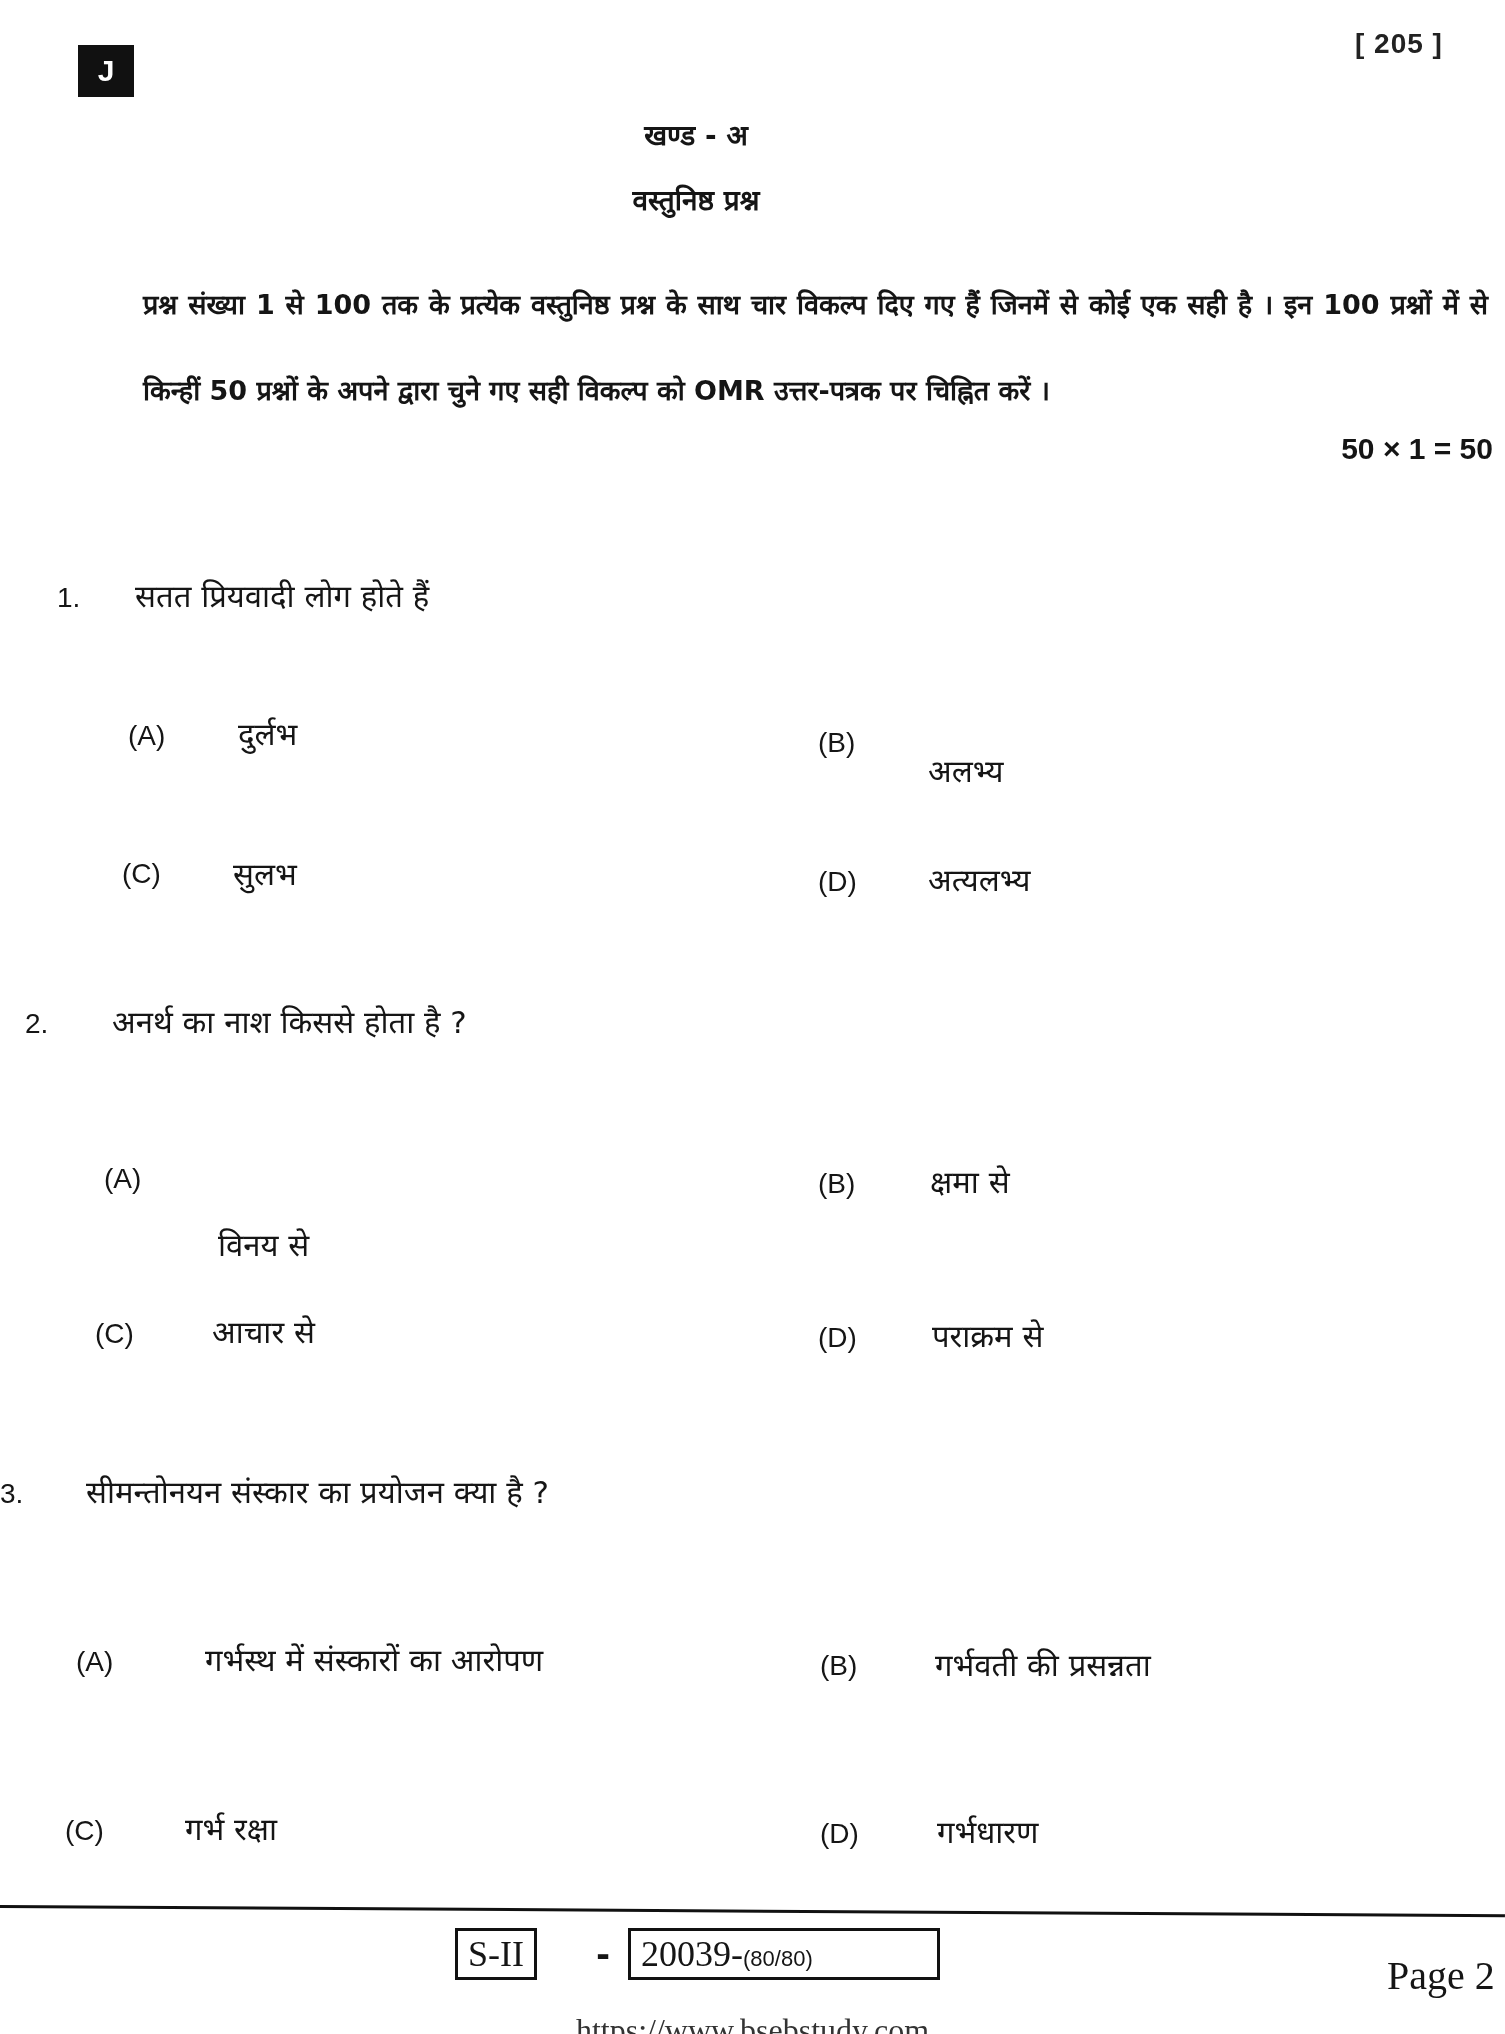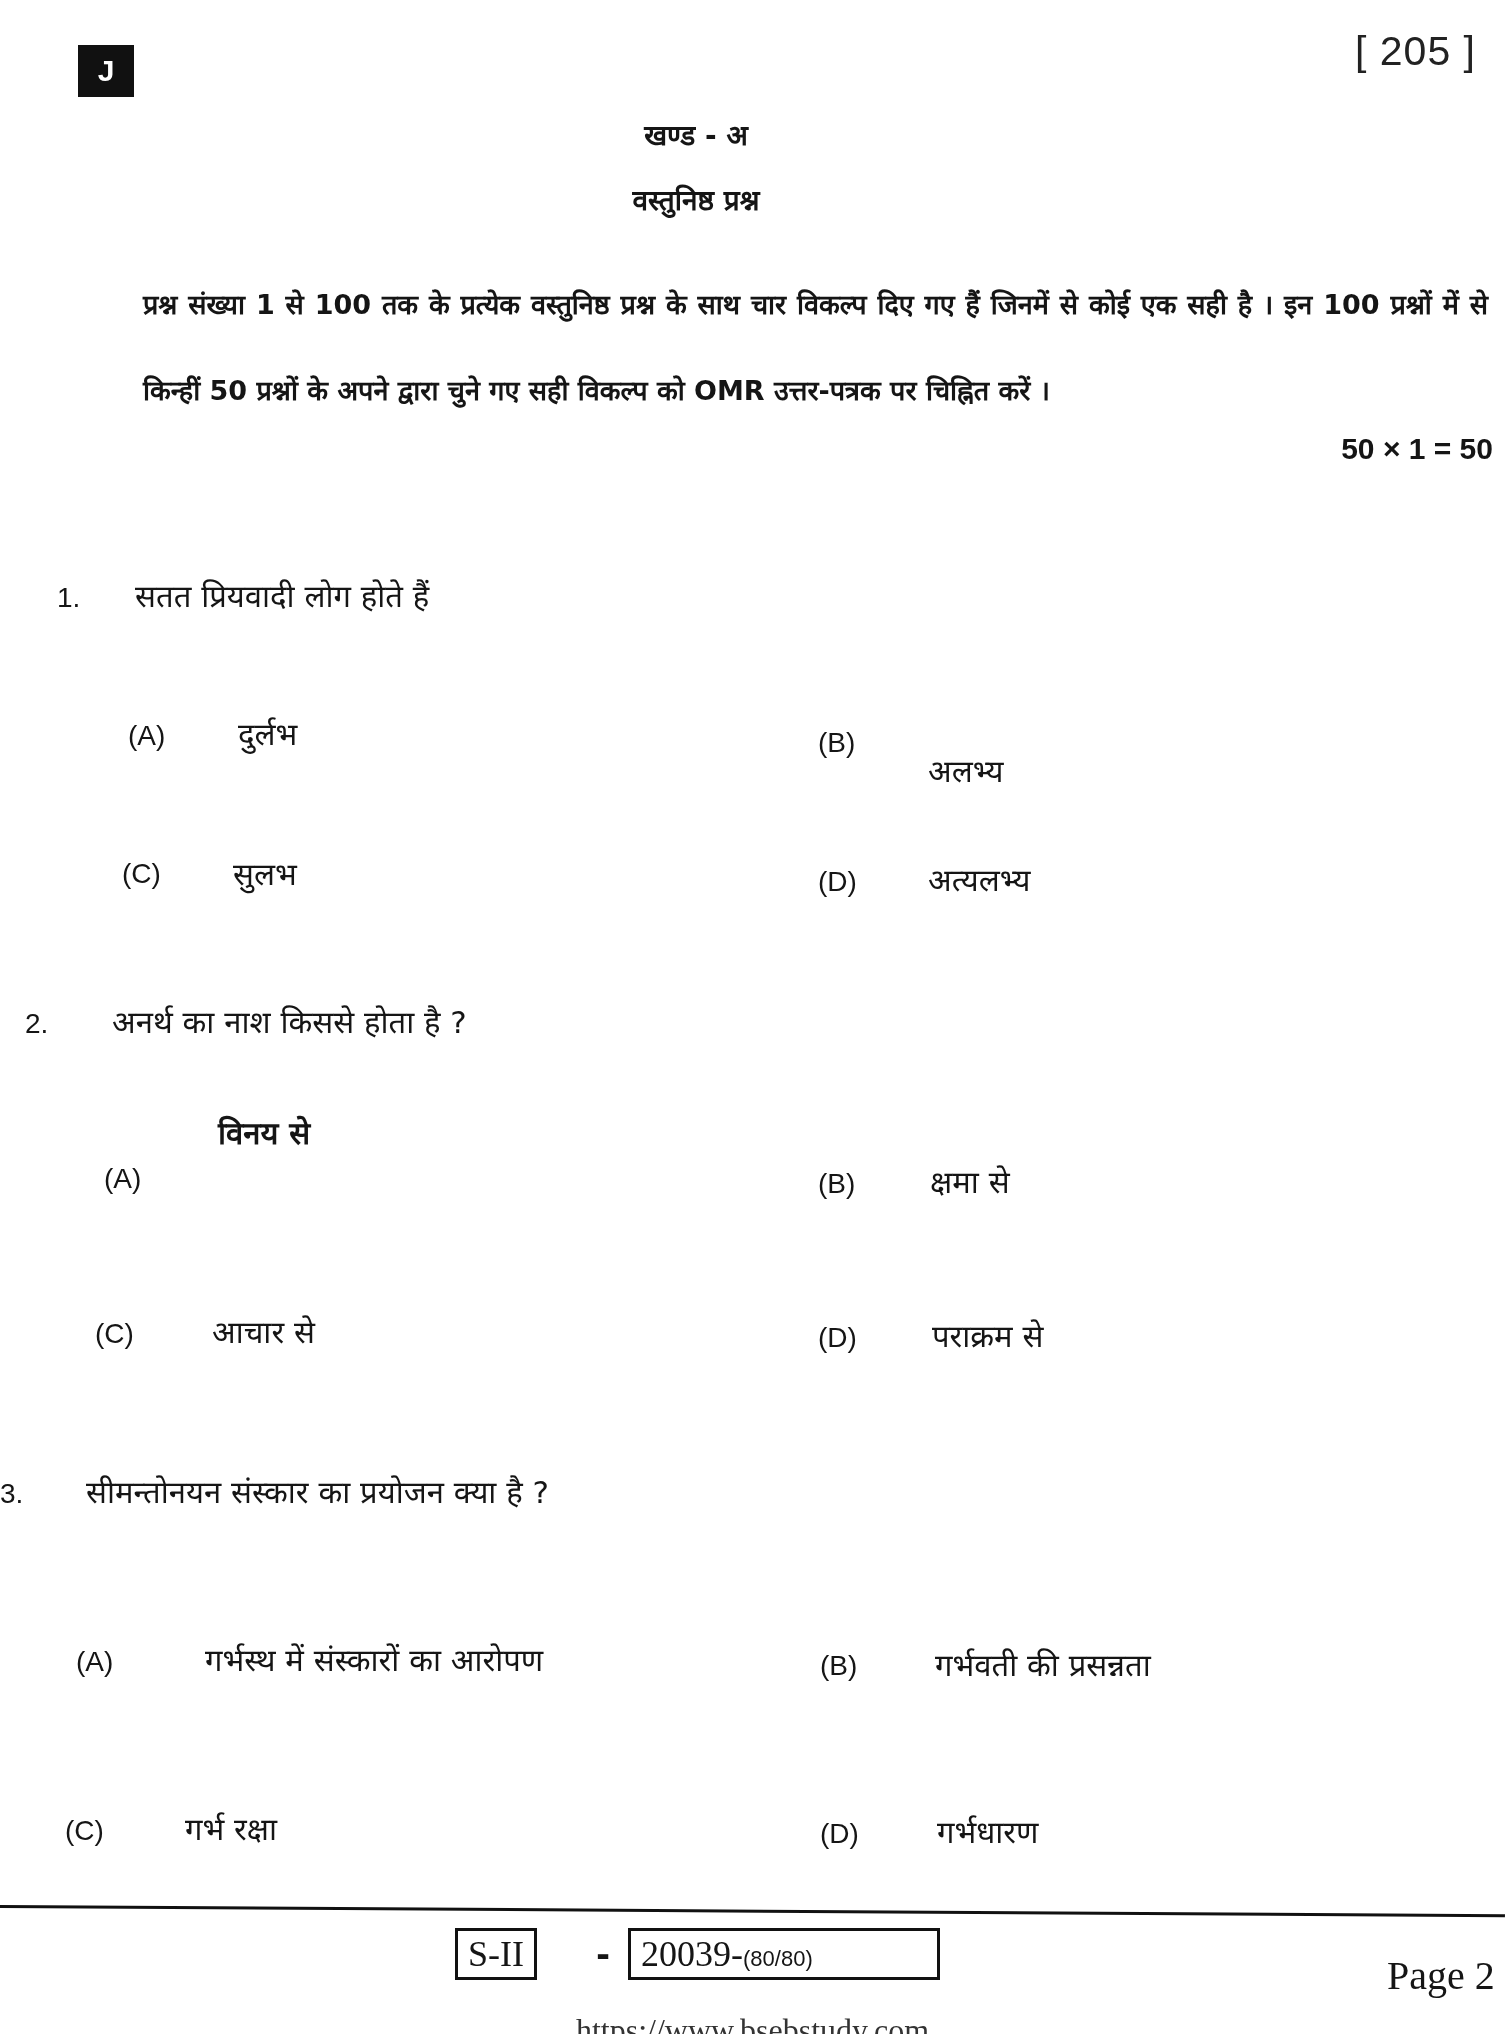--- a/index.html
+++ b/index.html
@@ -10,21 +10,21 @@
   }
   .abs { position: absolute; }
   .set-badge {
     left: 78px; top: 45px; width: 56px; height: 52px;
     background: #111; color: #fff;
     font-family: "Liberation Sans", sans-serif; font-weight: bold; font-size: 30px;
     display: flex; align-items: center; justify-content: center;
   }
   .code-top {
     left: 1355px; top: 28px; font-family: "Liberation Sans", sans-serif;
-    font-size: 41px; color: #222; letter-spacing: 1px;
+    font-size: 28px; color: #222; letter-spacing: 1px; font-weight: bold;
   }
   .section-title {
     left: 0; width: 1392px; text-align: center; font-weight: bold; font-size: 28px;
   }
   .instructions {
     left: 143px; top: 262px; width: 1345px; font-weight: bold; font-size: 27px;
     line-height: 86px; text-align: justify;
   }
   .marks {
     right: 12px; top: 432px; font-family: "Liberation Sans", sans-serif;
@@ -73,21 +73,21 @@
   <div class="abs opt-label" style="left:122px; top:858px;">(C)</div>
   <div class="abs opt-text" style="left:233px; top:852px;">सुलभ</div>
   <div class="abs opt-label" style="left:818px; top:866px;">(D)</div>
   <div class="abs opt-text" style="left:928px; top:858px;">अत्यलभ्य</div>
 </div>
 
 <div>
   <div class="abs q-num" style="left:25px; top:1008px;">2.</div>
   <div class="abs q-text" style="left:112px; top:1000px;">अनर्थ का नाश किससे होता है ?</div>
   <div class="abs opt-label" style="left:104px; top:1163px;">(A)</div>
-  <div class="abs opt-text" style="left:218px; top:1111px;font-weight:bold;">विनय से</div>
+  <div class="abs opt-text" style="left:218px; top:1223px;">विनय से</div>
   <div class="abs opt-label" style="left:818px; top:1168px;">(B)</div>
   <div class="abs opt-text" style="left:930px; top:1160px;">क्षमा से</div>
   <div class="abs opt-label" style="left:95px; top:1318px;">(C)</div>
   <div class="abs opt-text" style="left:212px; top:1310px;">आचार से</div>
   <div class="abs opt-label" style="left:818px; top:1322px;">(D)</div>
   <div class="abs opt-text" style="left:932px; top:1314px;">पराक्रम से</div>
 </div>
 
 <div>
   <div class="abs q-num" style="left:0px; top:1478px;">3.</div>

